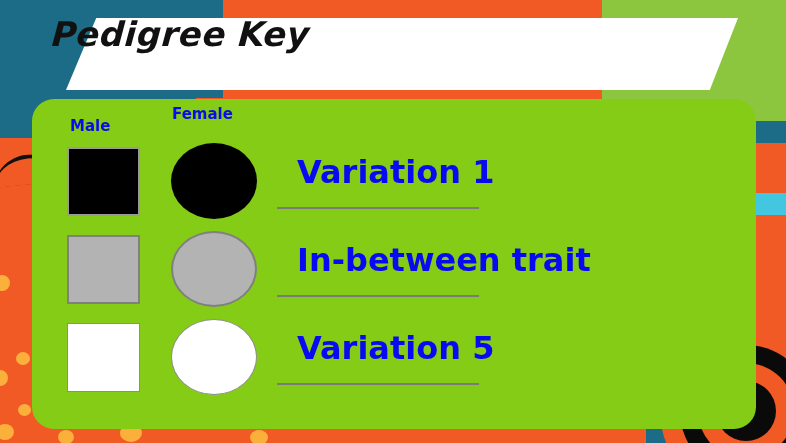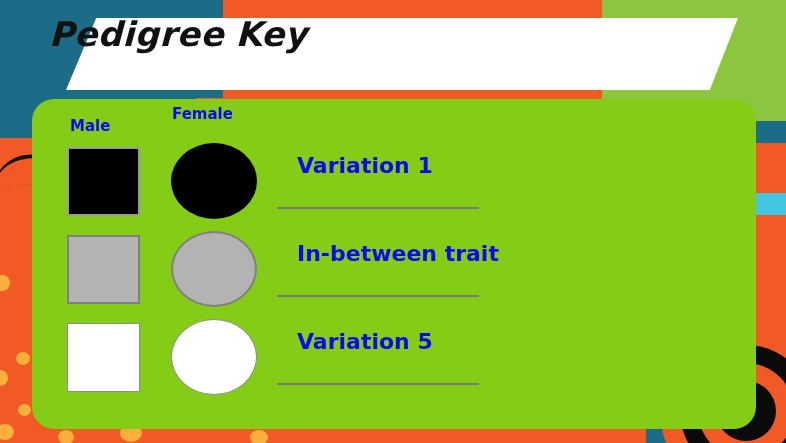--- a/index.html
+++ b/index.html
@@ -135,21 +135,21 @@
   .fill-black { background:#000000; border:2px solid #9a9a9a; }
   .el.fill-black { border:none; background:#000000; }
   .fill-gray  { background:#B3B3B3; border:2px solid #808080; }
   .fill-white { background:#FFFFFF; border:1px solid #8c8c8c; }
 
   .trait-label {
     position:absolute;
     left:265px; top:14px;
     font-family:"DejaVu Sans", sans-serif;
     font-weight:bold;
-    font-size:22px;
+    font-size:32px;
     color:#0A0AF0;
     white-space:nowrap;
   }
   .trait-rule {
     position:absolute;
     left:245px; top:68px;
     width:202px; height:2px;
     background:#7a7a7a;
   }
 </style>

